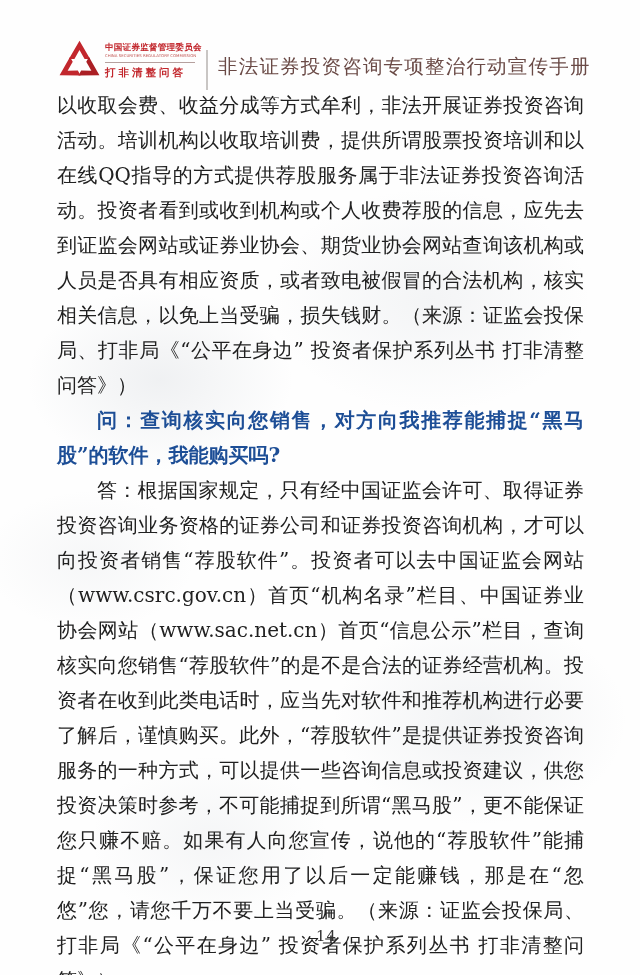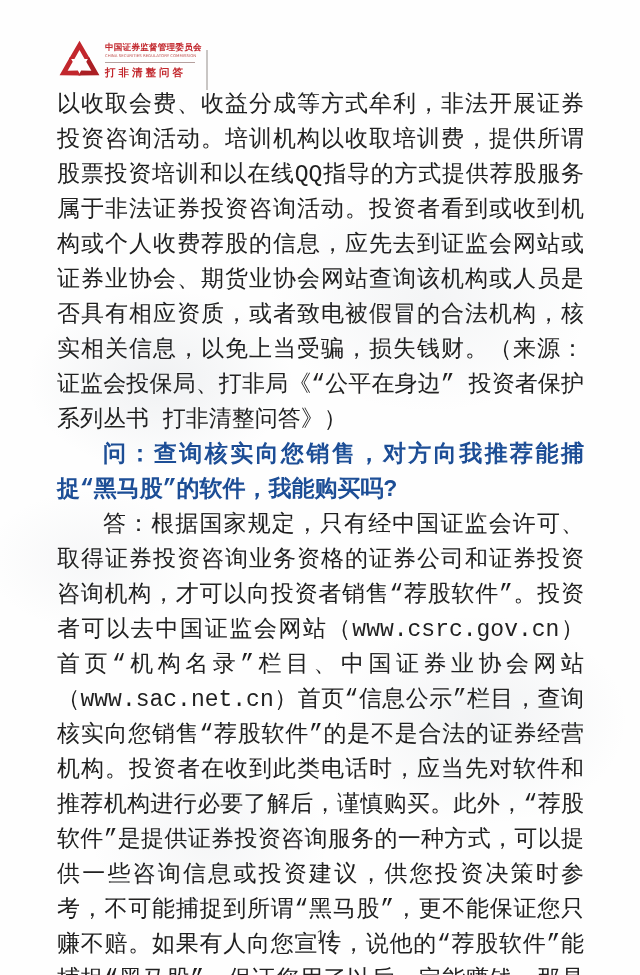--- a/index.html
+++ b/index.html
@@ -55,26 +55,25 @@
     font-size: 19.5px; color: #6a4a46; letter-spacing: 1.2px;
     white-space: nowrap; font-weight: 500;
   }
 
   
   .content {
     position: absolute; left: 57px; top: 88px; width: 527px;
   }
   .para {
     margin: 0;
-    font-size: 23px;
+    font-size: 20px;
     line-height: 35px;
     text-align: justify;
     color: #212121;
     letter-spacing: 0;
-    font-family: Liberation Mono, monospace;
   }
   .para.indent { text-indent: 2em; }
   .para.question { color: #1d4e96; font-weight: 700; }
 
   
   .footer {
     position: absolute; left: 0; top: 926px; width: 639px;
     text-align: center;
     padding-left: 7px;
   }
@@ -96,20 +95,21 @@
         </g>
       </svg>
     </div>
     <div class="org-block">
       <div class="org-cn">中国证券监督管理委员会</div>
       <div class="org-en">CHINA SECURITIES REGULATORY COMMISSION</div>
       <div class="org-rule"></div>
       <div class="branch">打非清整问答</div>
     </div>
     <div class="header-divider"></div>
+    <div class="booklet-title">非法证券投资咨询专项整治行动宣传手册</div>
   </div>
 
   <div class="content">
     <p class="para">以收取会费、收益分成等方式牟利，非法开展证券投资咨询活动。培训机构以收取培训费，提供所谓股票投资培训和以在线QQ指导的方式提供荐股服务属于非法证券投资咨询活动。投资者看到或收到机构或个人收费荐股的信息，应先去到证监会网站或证券业协会、期货业协会网站查询该机构或人员是否具有相应资质，或者致电被假冒的合法机构，核实相关信息，以免上当受骗，损失钱财。（来源：证监会投保局、打非局《“公平在身边” 投资者保护系列丛书 打非清整问答》）</p>
     <p class="para indent question">问：查询核实向您销售，对方向我推荐能捕捉“黑马股”的软件，我能购买吗?</p>
     <p class="para indent">答：根据国家规定，只有经中国证监会许可、取得证券投资咨询业务资格的证券公司和证券投资咨询机构，才可以向投资者销售“荐股软件”。投资者可以去中国证监会网站（www.csrc.gov.cn）首页“机构名录”栏目、中国证券业协会网站（www.sac.net.cn）首页“信息公示”栏目，查询核实向您销售“荐股软件”的是不是合法的证券经营机构。投资者在收到此类电话时，应当先对软件和推荐机构进行必要了解后，谨慎购买。此外，“荐股软件”是提供证券投资咨询服务的一种方式，可以提供一些咨询信息或投资建议，供您投资决策时参考，不可能捕捉到所谓“黑马股”，更不能保证您只赚不赔。如果有人向您宣传，说他的“荐股软件”能捕捉“黑马股”，保证您用了以后一定能赚钱，那是在“忽悠”您，请您千万不要上当受骗。（来源：证监会投保局、打非局《“公平在身边” 投资者保护系列丛书 打非清整问答》）</p>
   </div>
 
   <div class="footer">
     <span class="page-number">14</span>

